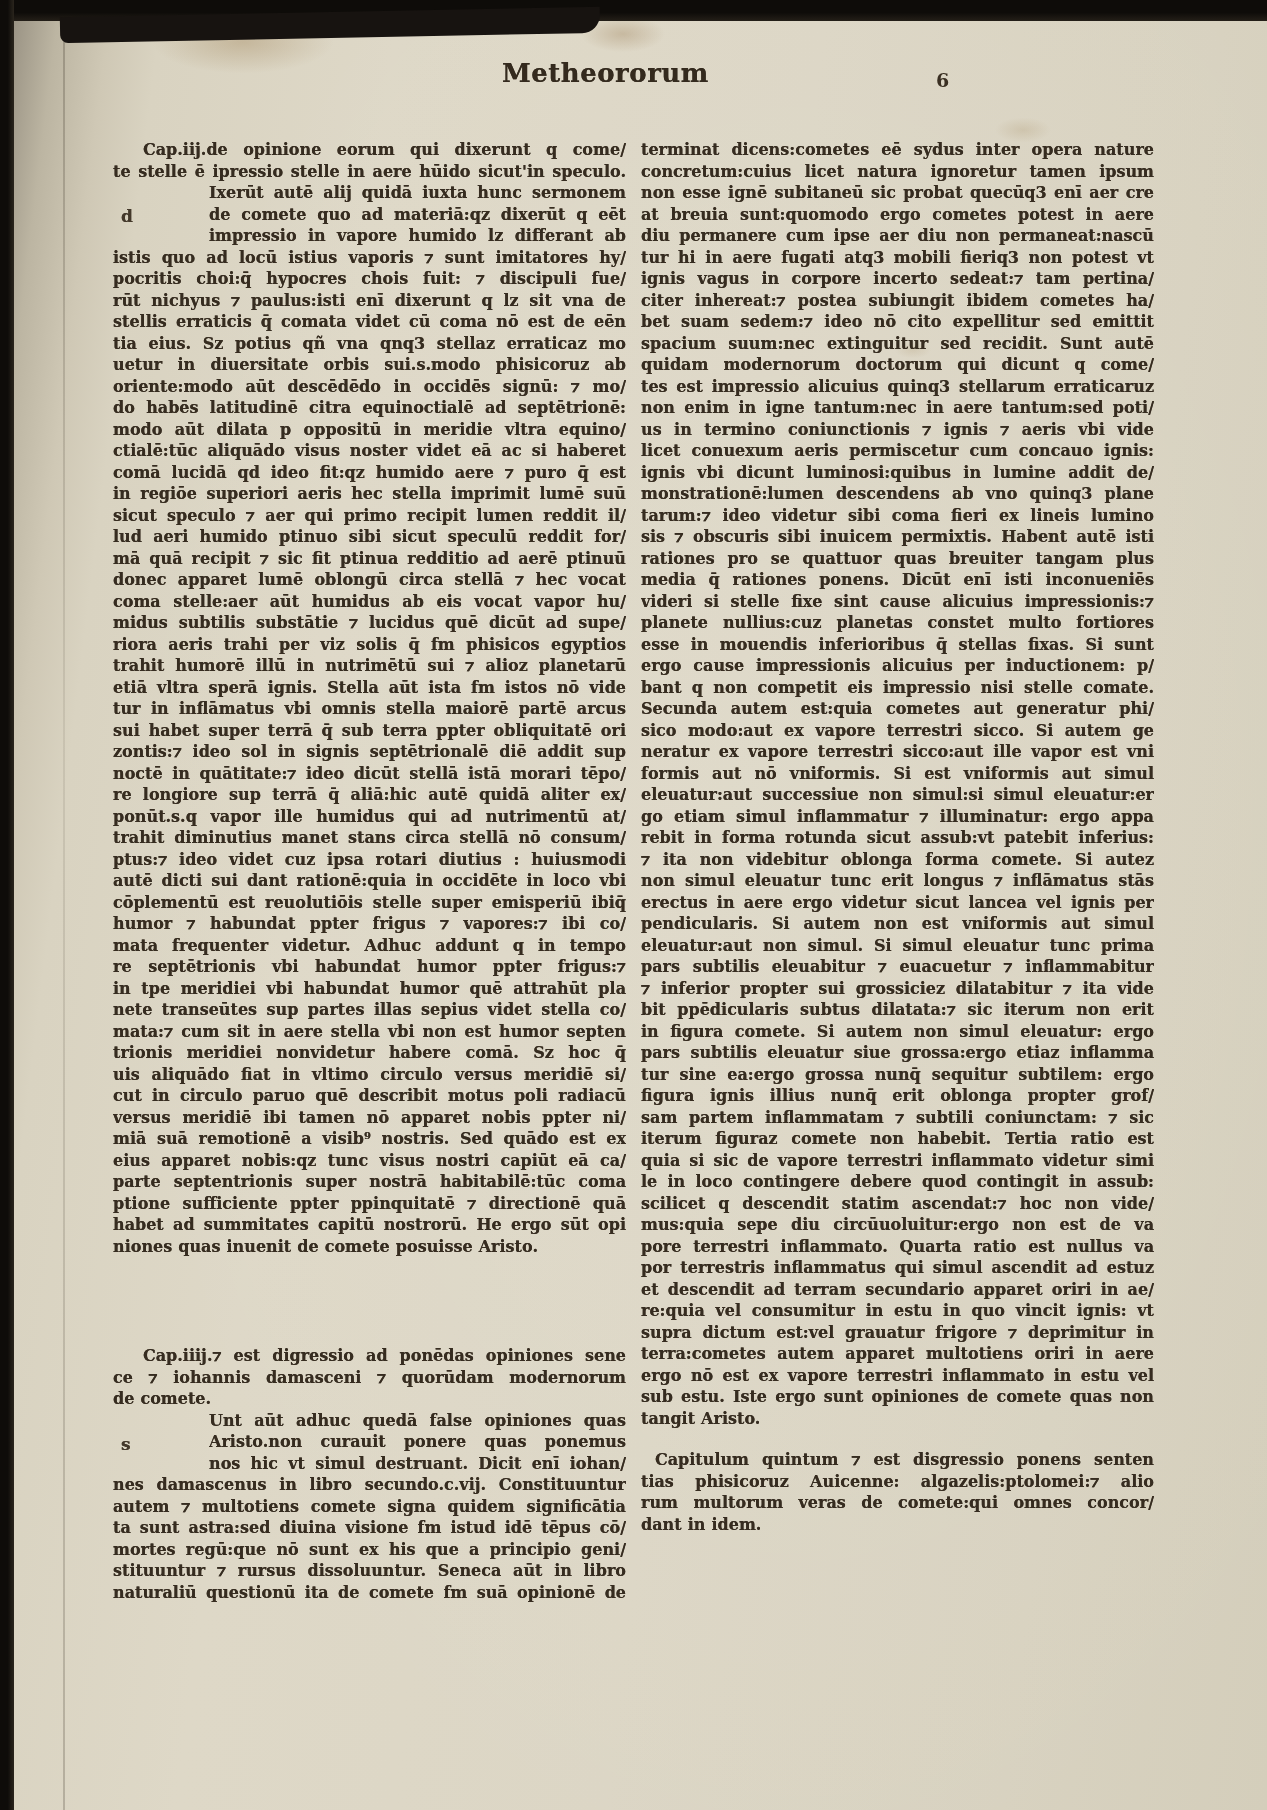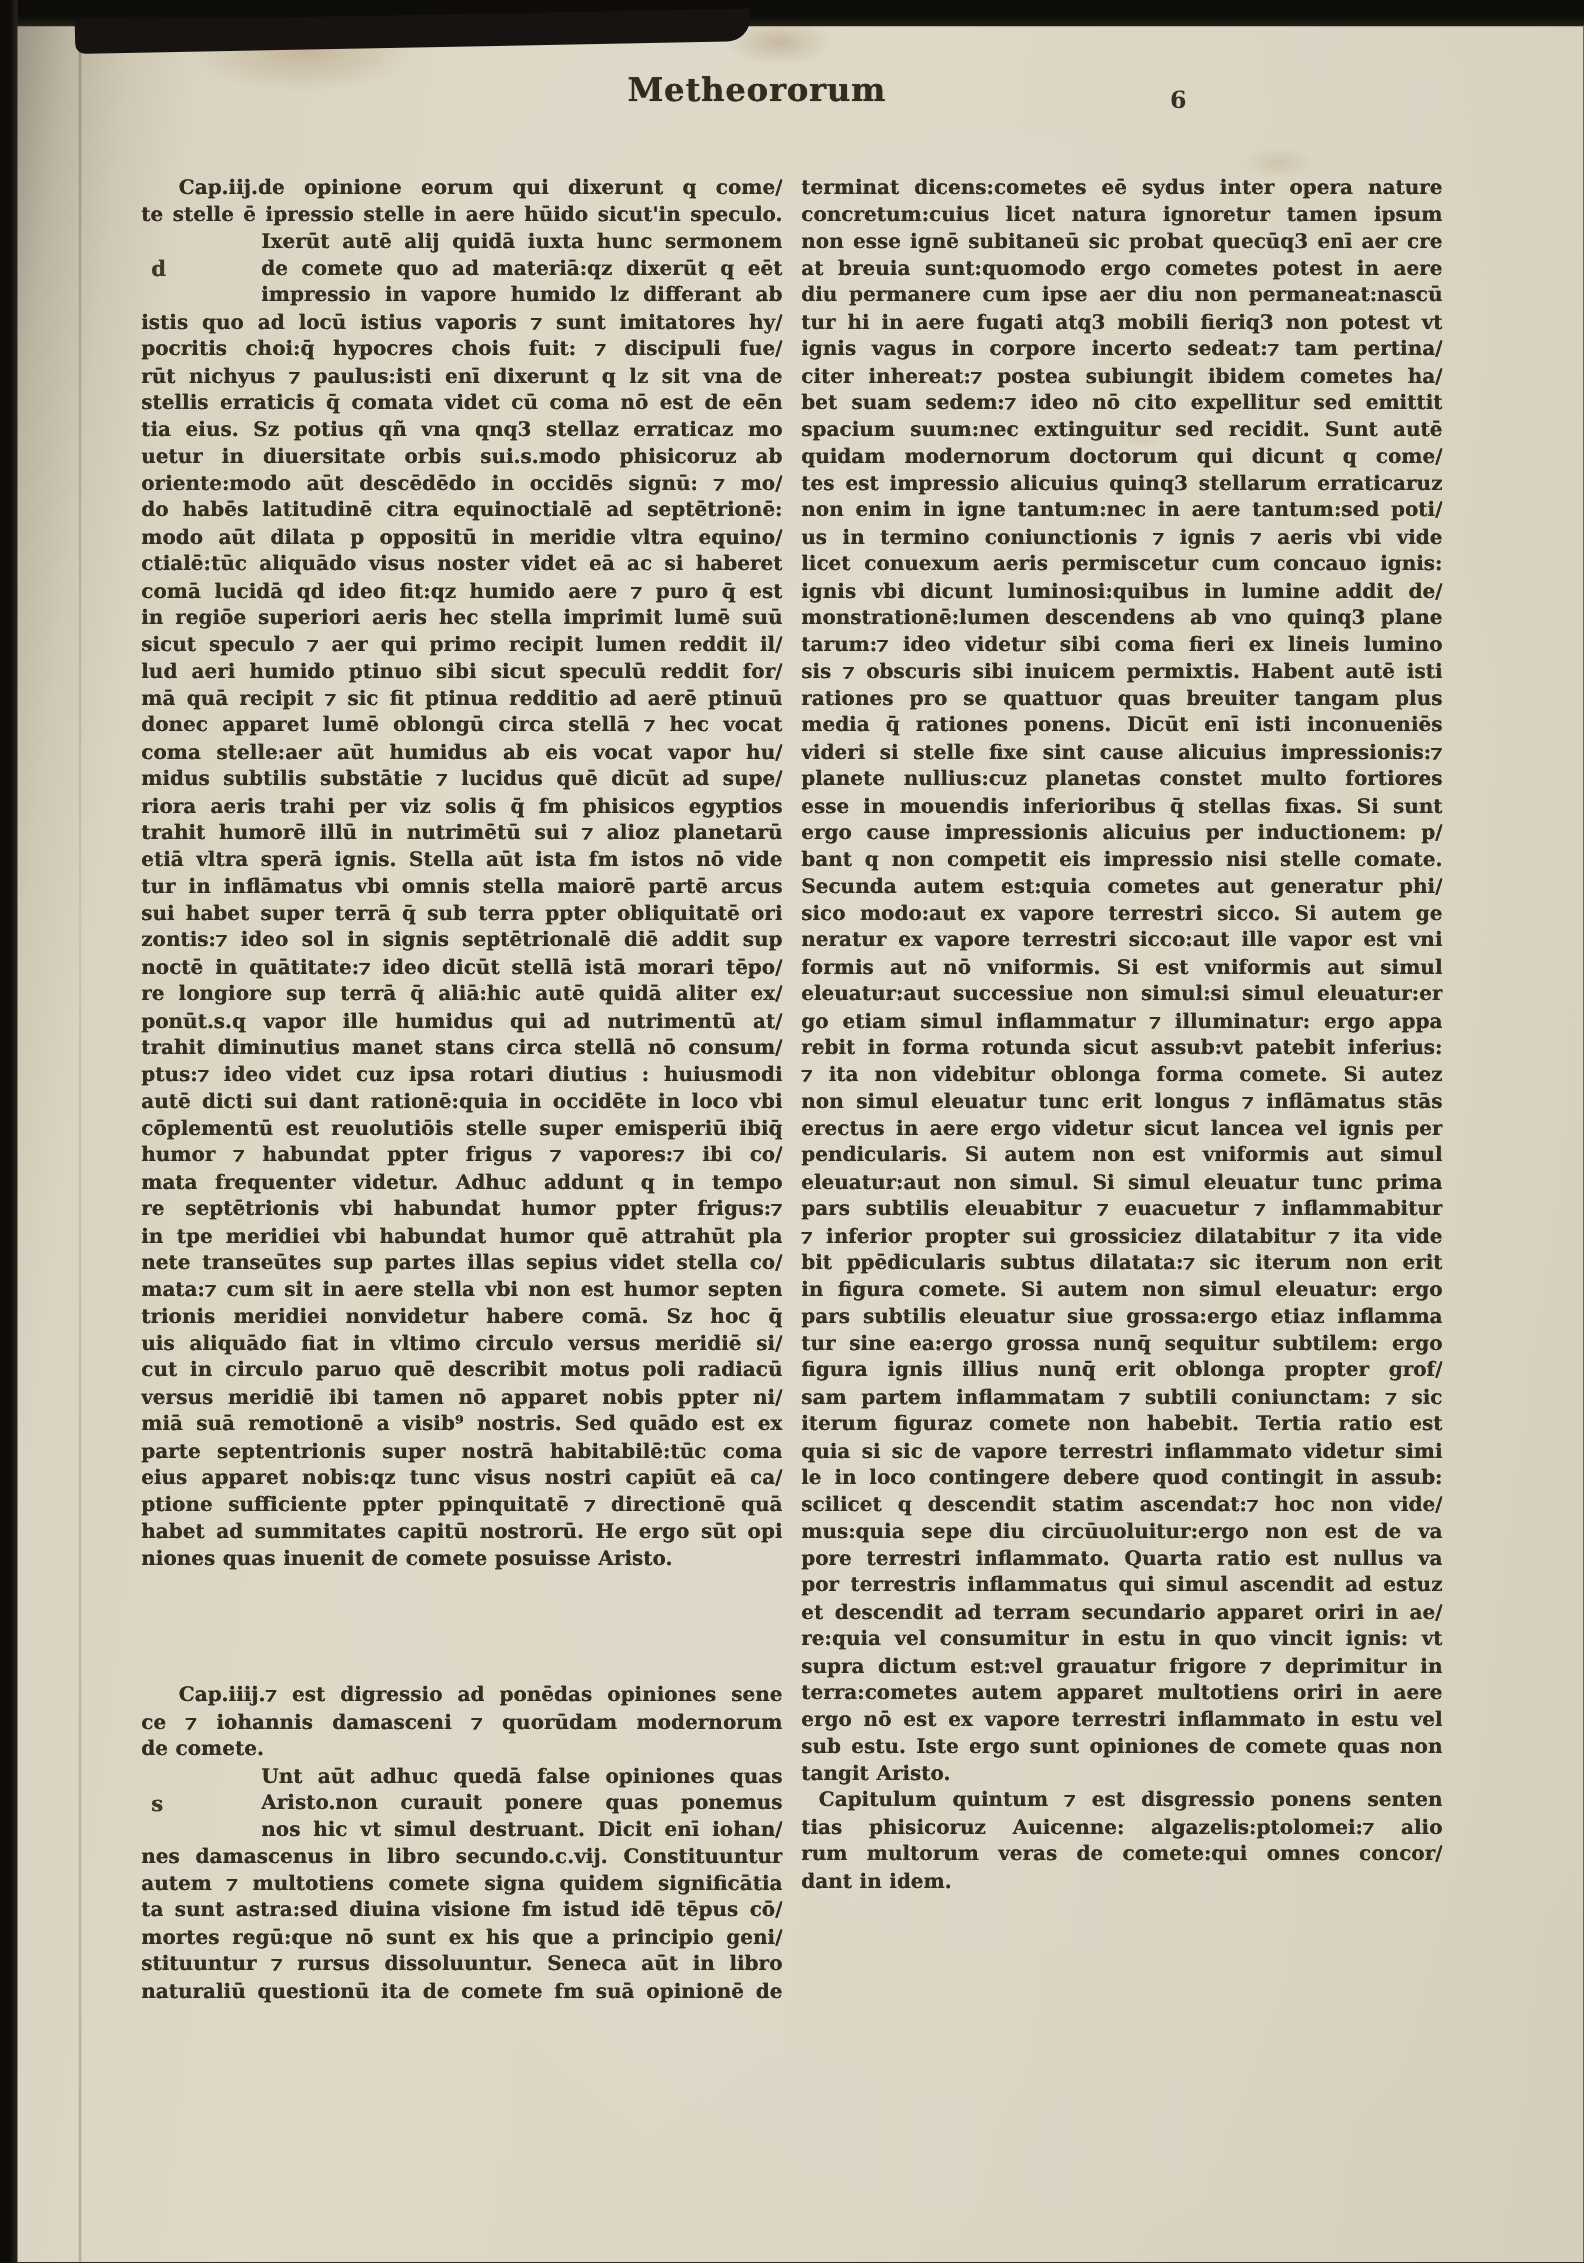--- a/index.html
+++ b/index.html
@@ -141,22 +141,22 @@
         <div class="line">mata frequenter videtur. Adhuc addunt q in tempo</div>
         <div class="line">re septētrionis vbi habundat humor ppter frigus:⁊</div>
         <div class="line">in tpe meridiei vbi habundat humor quē attrahūt pla</div>
         <div class="line">nete transeūtes sup partes illas sepius videt stella co/</div>
         <div class="line">mata:⁊ cum sit in aere stella vbi non est humor septen</div>
         <div class="line">trionis meridiei nonvidetur habere comā. Sz hoc q̄</div>
         <div class="line">uis aliquādo fiat in vltimo circulo versus meridiē si/</div>
         <div class="line">cut in circulo paruo quē describit motus poli radiacū</div>
         <div class="line">versus meridiē ibi tamen nō apparet nobis ppter ni/</div>
         <div class="line">miā suā remotionē a visib⁹ nostris. Sed quādo est ex</div>
+        <div class="line">eius apparet nobis:qz tunc visus nostri capiūt eā ca/</div>
         <div class="line">parte septentrionis super nostrā habitabilē:tūc coma</div>
-        <div class="line">eius apparet nobis:qz tunc visus nostri capiūt eā ca/</div>
         <div class="line">ptione sufficiente ppter ppinquitatē ⁊ directionē quā</div>
         <div class="line">habet ad summitates capitū nostrorū. He ergo sūt opi</div>
         <div class="line last">niones quas inuenit de comete posuisse Aristo.</div>
       </div>
       <div class="block chapter-heading" style="margin-top: 88px;">
         <div class="line" style="text-indent: 30px;">Cap.iiij.⁊ est digressio ad ponēdas opiniones sene</div>
         <div class="line">ce ⁊ iohannis damasceni ⁊ quorūdam modernorum</div>
         <div class="line last">de comete.</div>
       </div>
       <div class="block initial-paragraph">
@@ -230,20 +230,20 @@
         <div class="line">pore terrestri inflammato. Quarta ratio est nullus va</div>
         <div class="line">por terrestris inflammatus qui simul ascendit ad estuz</div>
         <div class="line">et descendit ad terram secundario apparet oriri in ae/</div>
         <div class="line">re:quia vel consumitur in estu in quo vincit ignis: vt</div>
         <div class="line">supra dictum est:vel grauatur frigore ⁊ deprimitur in</div>
         <div class="line">terra:cometes autem apparet multotiens oriri in aere</div>
         <div class="line">ergo nō est ex vapore terrestri inflammato in estu vel</div>
         <div class="line">sub estu. Iste ergo sunt opiniones de comete quas non</div>
         <div class="line last">tangit Aristo.</div>
       </div>
-      <div class="block paragraph" style="">
+      <div class="block paragraph" style="margin-top: 20px;">
         <div class="line" style="text-indent: 14px;">Capitulum quintum ⁊ est disgressio ponens senten</div>
         <div class="line">tias phisicoruz Auicenne: algazelis:ptolomei:⁊ alio</div>
         <div class="line">rum multorum veras de comete:qui omnes concor/</div>
         <div class="line last">dant in idem.</div>
       </div>
     </div>
 </div>
 
 </body></html>

